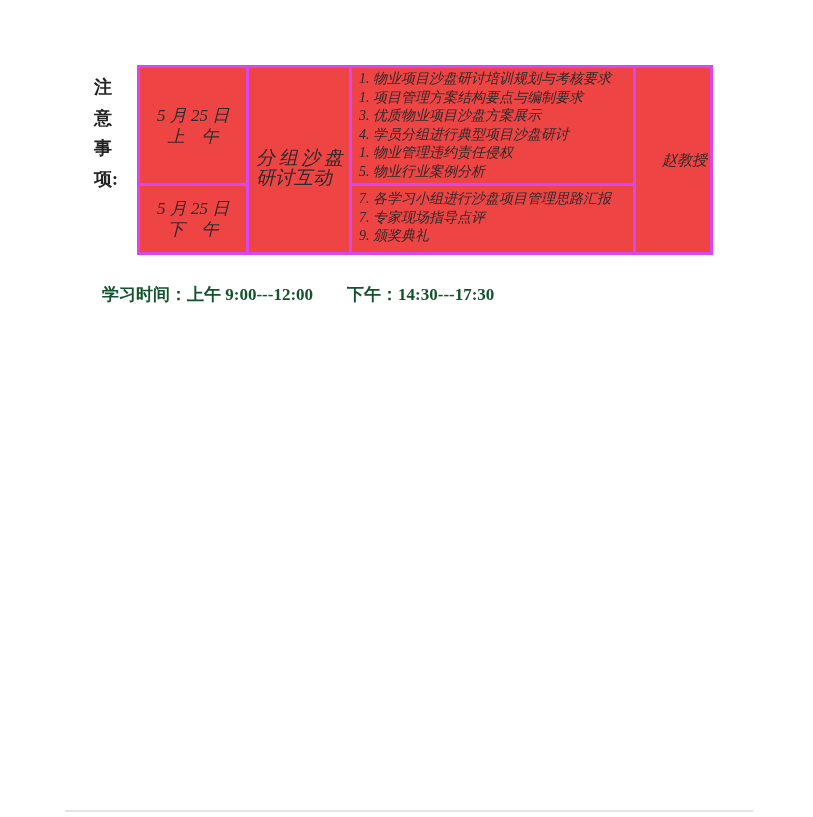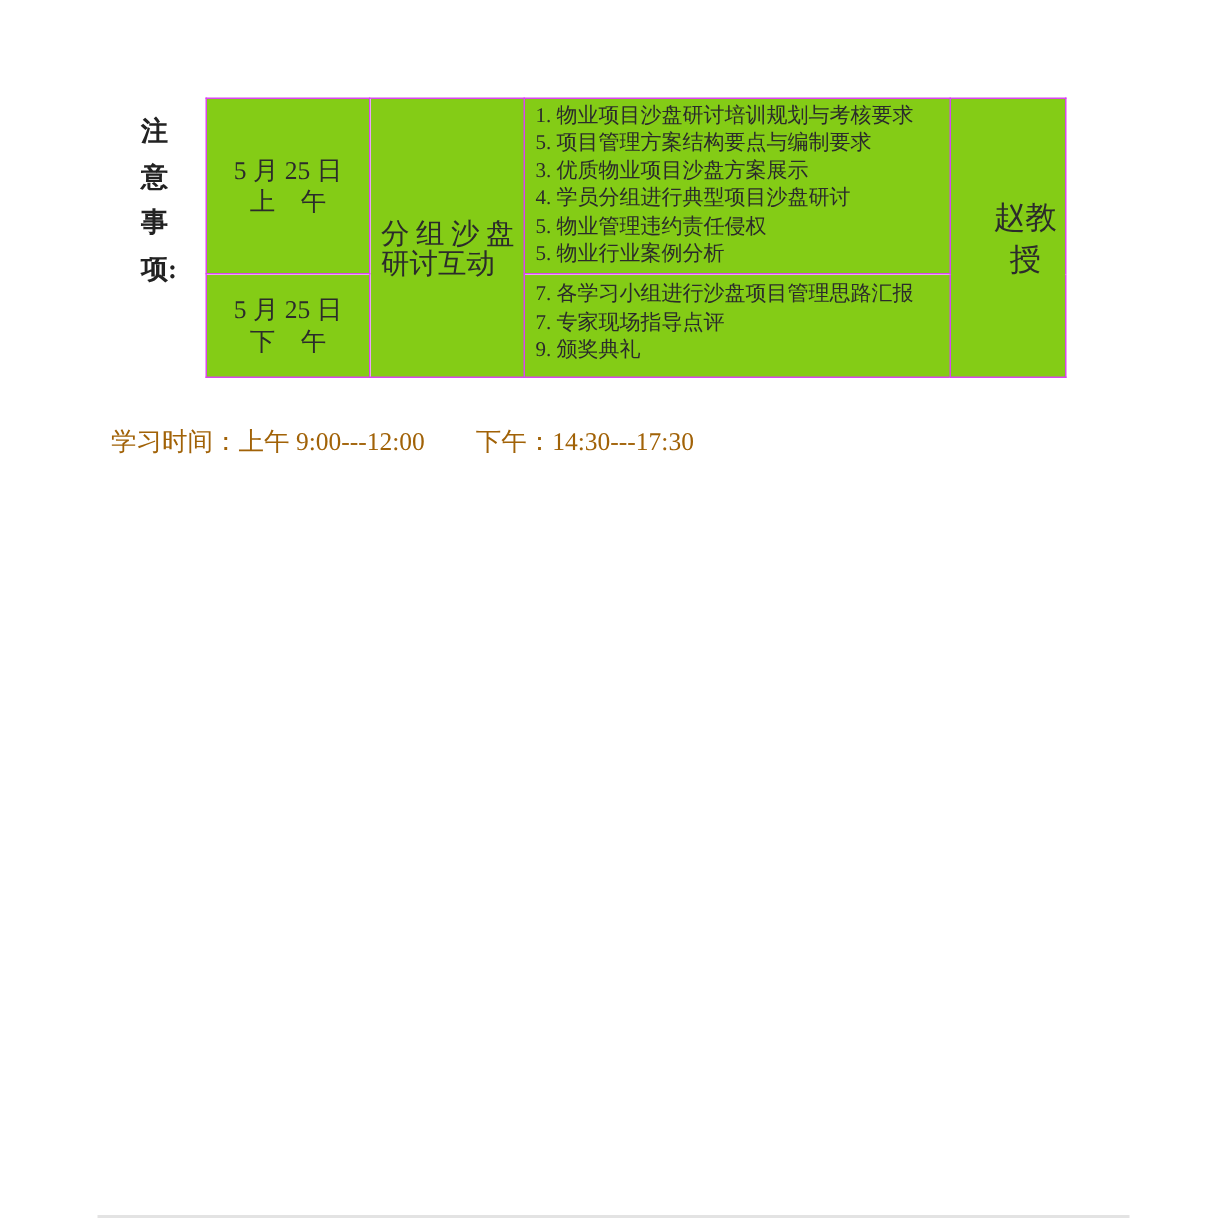--- a/index.html
+++ b/index.html
@@ -30,24 +30,25 @@
   .side-label div { height:30.5px; }
 
   
   table.schedule {
     position:absolute;
     left:137px; top:65px;
     border-collapse:collapse;
     table-layout:fixed;
   }
   table.schedule td {
-    border:1px solid #d946ef;
-    background:#84cc16;
+    border:3px solid #d946ef;
+    background:#ef4444;
     vertical-align:middle;
     overflow:hidden;
+    font-style:italic;
   }
   td.c-date {
     text-align:center;
     font-size:17px;
     line-height:21px;
   }
   td.c-activity {
     font-size:19px;
     line-height:20px;
     padding:16px 6px 0 7px;
@@ -58,32 +59,32 @@
   td.c-topics {
     vertical-align:top;
     font-size:14px;
     line-height:18.5px;
     padding:2px 4px 2px 7px;
   }
   td.c-topics.afternoon { padding-top:0; }
   td.c-topics .topic { white-space:nowrap; }
   td.c-instructor {
     text-align:center;
-    font-size:21px;
+    font-size:15px;
     padding-left:24px;
   }
 
   
   .footer {
     position:absolute;
-    left:74px; top:283px;
+    left:102px; top:283px;
     font-size:17px;
-    font-weight:normal;
+    font-weight:bold;
     white-space:nowrap;
-    color:#a16207;
+    color:#14532d;
   }
   .footer .seg-afternoon { margin-left:34px; }
 
   
   .bottom-rule {
     position:absolute;
     left:65px; top:810px;
     width:688px; height:2px;
     background:#e3e3e3;
   }
@@ -111,24 +112,24 @@
         <tr style="height:117px;">
       <td class="c-date">
         <div>5 月 25 日</div>
         <div>上　午</div>
       </td>
       <td class="c-activity" rowspan="2">
         <div>分组沙盘研讨互动</div>
       </td>
       <td class="c-topics">
         <div class="topic">1. 物业项目沙盘研讨培训规划与考核要求</div>
-        <div class="topic">5. 项目管理方案结构要点与编制要求</div>
+        <div class="topic">1. 项目管理方案结构要点与编制要求</div>
         <div class="topic">3. 优质物业项目沙盘方案展示</div>
         <div class="topic">4. 学员分组进行典型项目沙盘研讨</div>
-        <div class="topic">5. 物业管理违约责任侵权</div>
+        <div class="topic">1. 物业管理违约责任侵权</div>
         <div class="topic">5. 物业行业案例分析</div>
       </td>
       <td class="c-instructor" rowspan="2">赵教授</td>
     </tr>
     <tr style="height:69px;">
       <td class="c-date">
         <div>5 月 25 日</div>
         <div>下　午</div>
       </td>
       <td class="c-topics afternoon">

